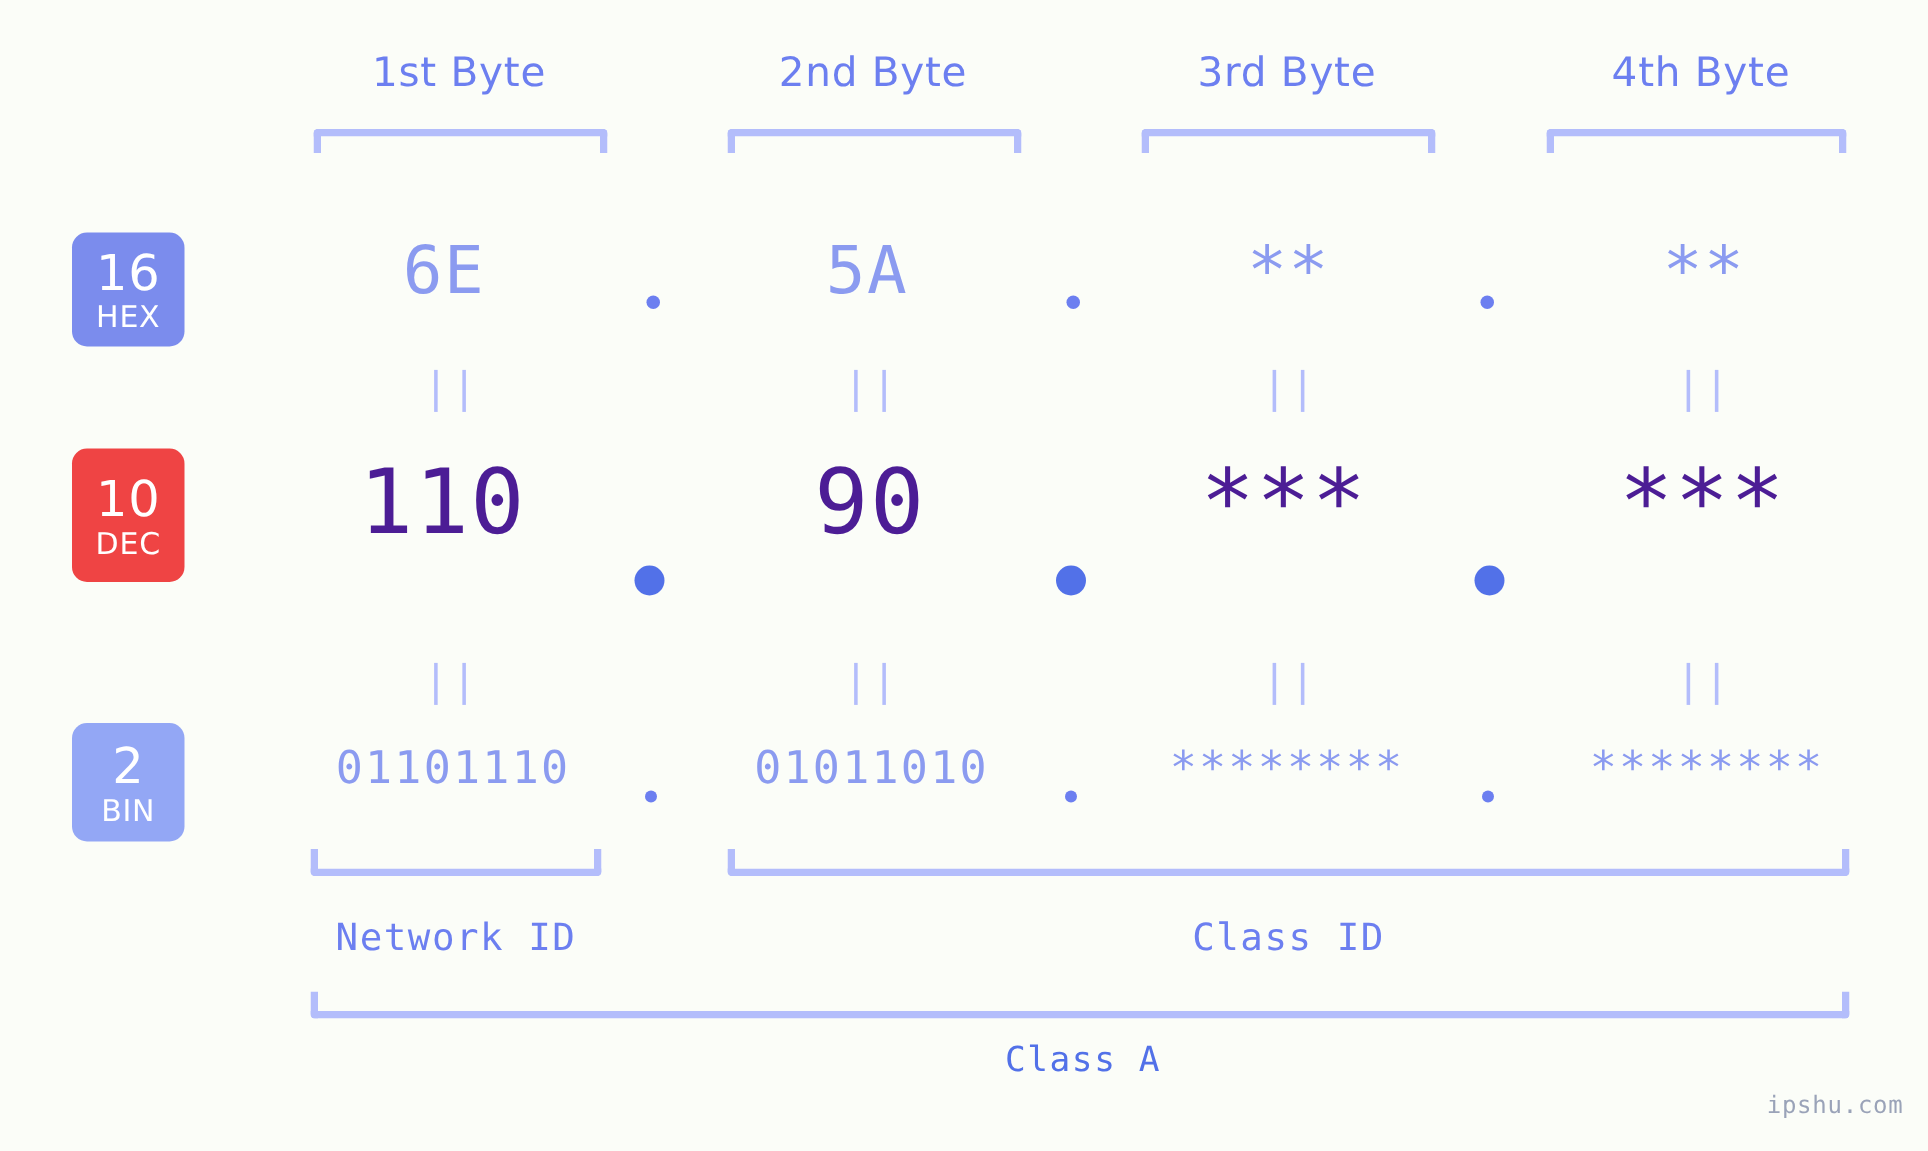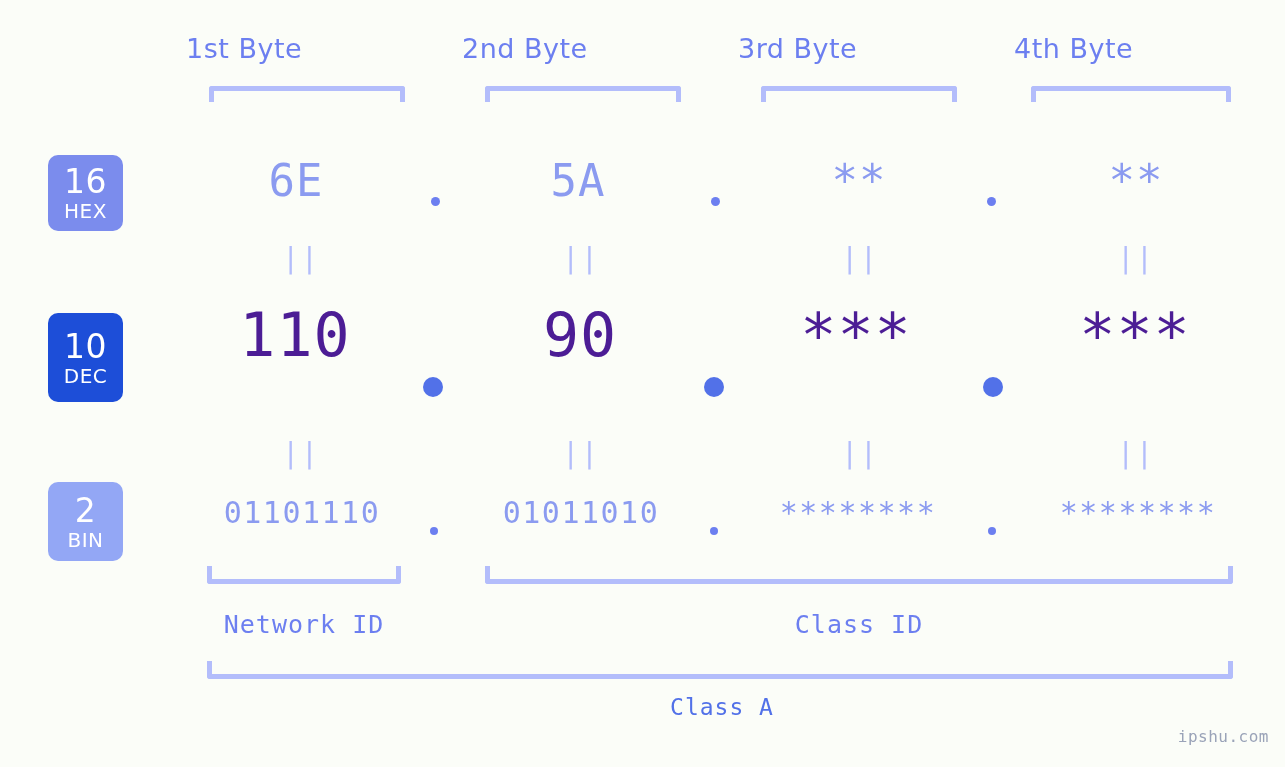--- a/index.html
+++ b/index.html
@@ -19,20 +19,21 @@
     position: relative;
     width: 1285px;
     height: 767px;
   }
 
   
   .byte-header {
     position: absolute;
     top: 33px;
     width: 240px;
+    text-align: center;
     font-family: "DejaVu Sans", sans-serif;
     font-size: 27px;
     color: #6c7ff0;
     letter-spacing: 0.5px;
     white-space: nowrap;
   }
 
   
   .bracket-top {
     position: absolute;
@@ -75,21 +76,21 @@
     font-weight: 400;
     letter-spacing: 0.5px;
   }
   .badge .sys {
     font-size: 20px;
     font-weight: 400;
     margin-top: 3px;
     letter-spacing: 0.5px;
   }
   #badge-hex { top: 155px; height: 76px; background: #7b8ced; }
-  #badge-dec { top: 313px; height: 89px; background: #1d4ed8; }
+  #badge-dec { top: 299px; height: 89px; background: #ef4444; }
   #badge-bin { top: 482px; height: 79px; background: #93a7f5; }
 
   
   .cell {
     position: absolute;
     width: 240px;
     text-align: center;
     white-space: nowrap;
     font-family: "DejaVu Sans Mono", monospace;
   }

